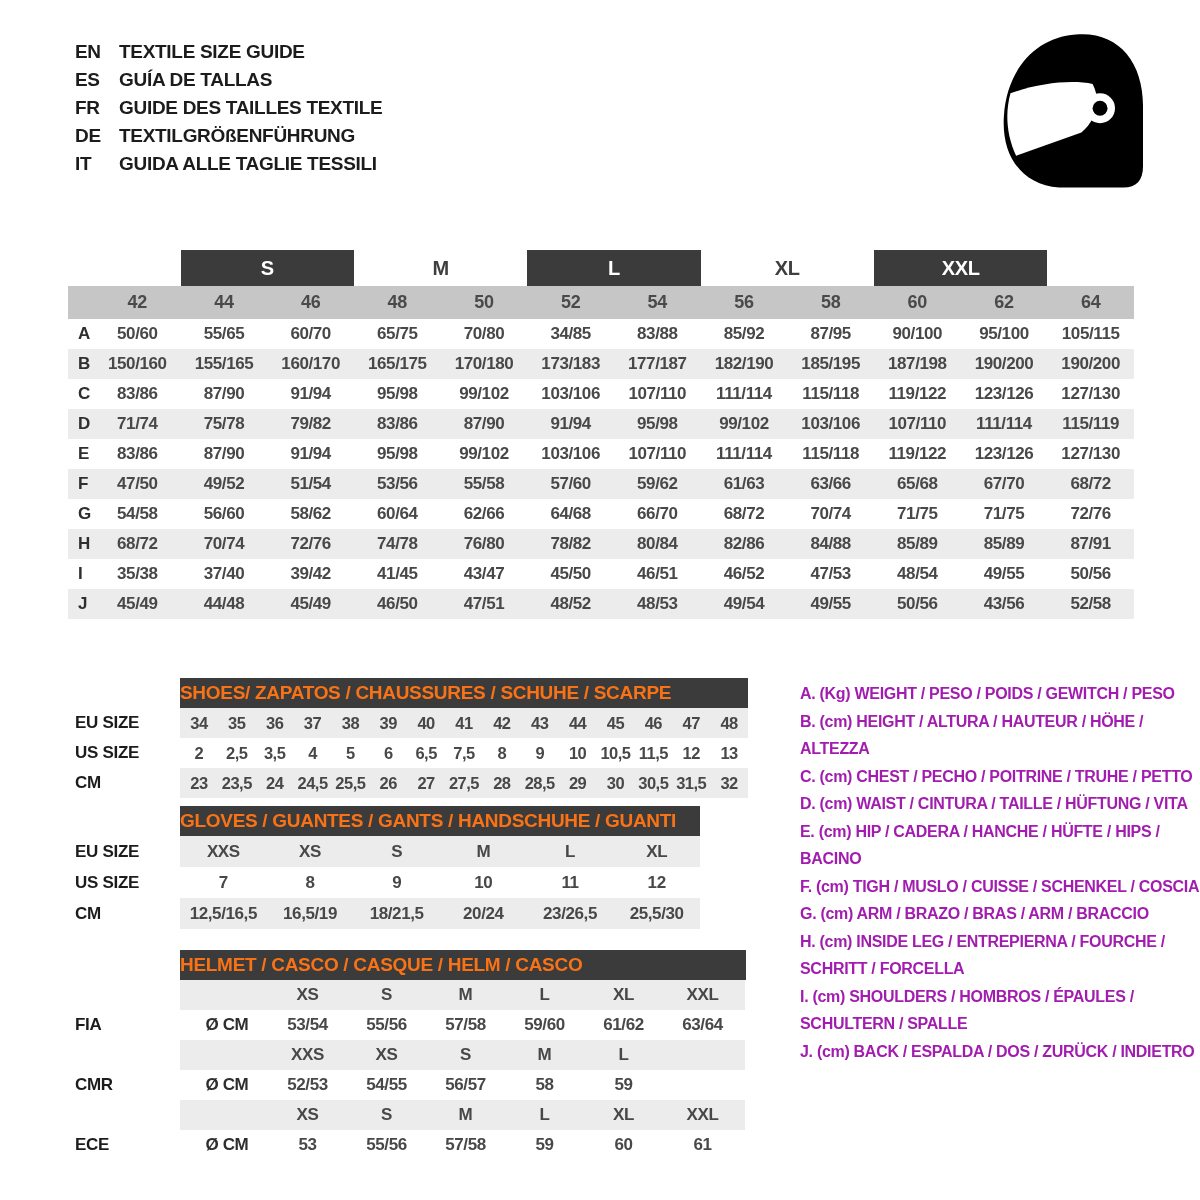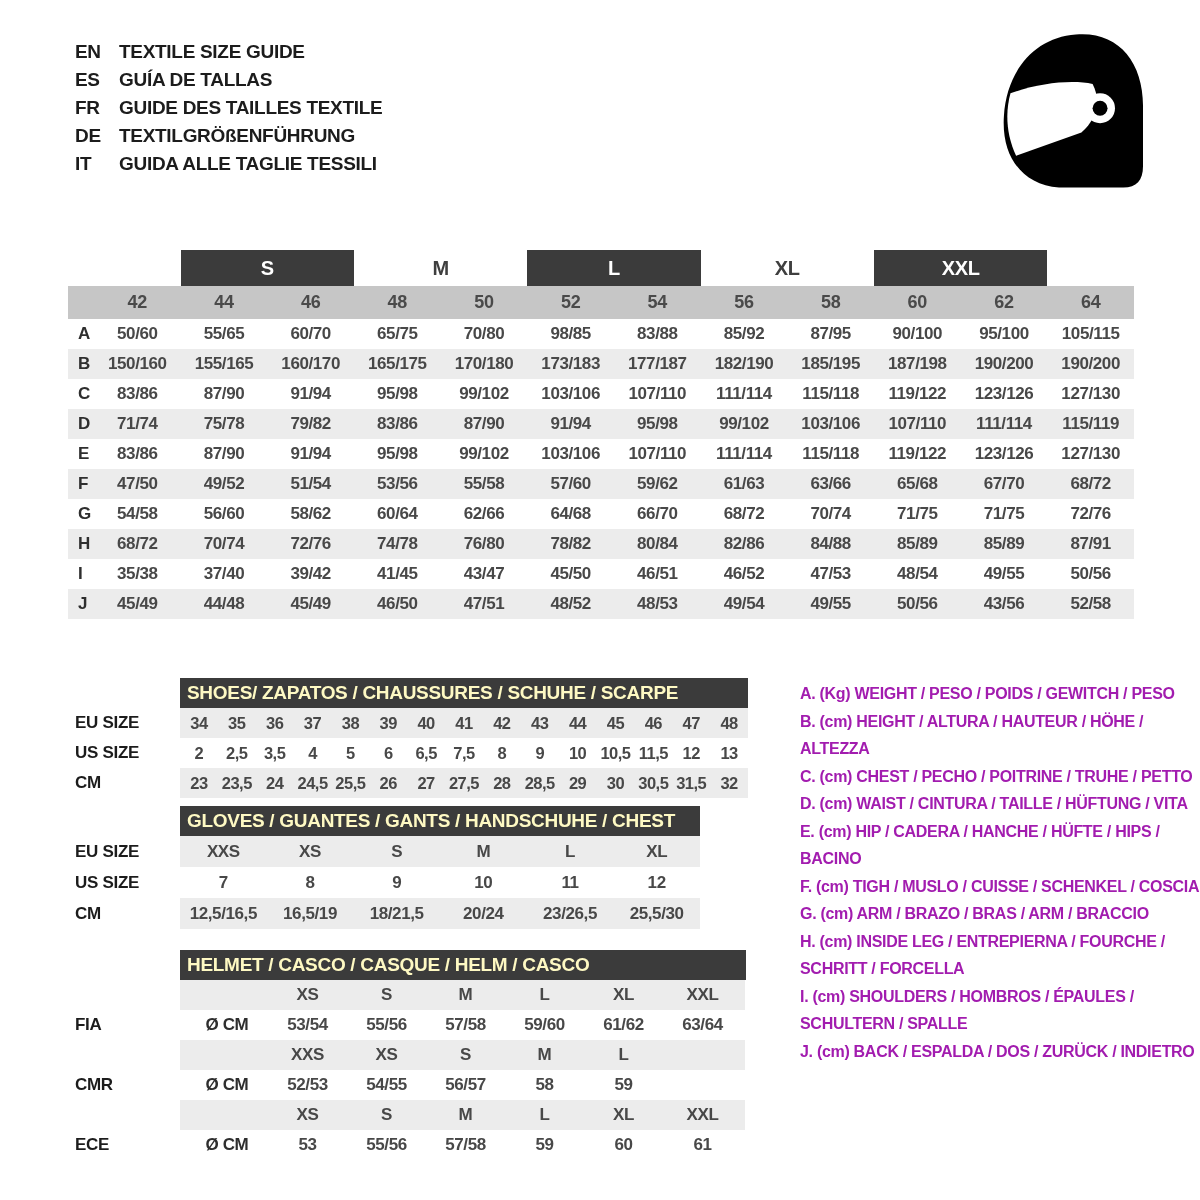--- a/index.html
+++ b/index.html
@@ -27,21 +27,21 @@
   .sizes-band { background:#c6c6c6; height:33px; }
   .cell { text-align:center; }
   .num { font-size:18px; color:#4a4a4a; letter-spacing:-0.3px; }
   .cells { display:contents; }
   .data-row { height:30px; font-size:17px; letter-spacing:-0.4px; }
   .main-rows div.data-row:nth-of-type(even) { background:#ececec; }
   .letter { text-align:left; padding-left:10px; font-size:17px; color:#2e2e2e; }
 
   
   .subtable { position:absolute; left:75px; }
-  .bar-title { height:30px; background:#3b3b3b; color:#fef9c3; font-size:19px; display:flex; align-items:center; padding-left:7px; letter-spacing:-0.3px; box-sizing:border-box; }
+  .bar-title { height:30px; background:#3b3b3b; color:#f97316; font-size:19px; display:flex; align-items:center; letter-spacing:-0.3px; box-sizing:border-box; }
   .rlabel { color:#1c1c1c; font-size:17px; letter-spacing:-0.3px; }
 
   .shoes { top:678px; width:673px; }
   .shoes .bar-title { margin-left:105px; width:568px; }
   .srow { display:grid; grid-template-columns:105px 568px; height:30px; align-items:center; }
   .sband { display:grid; grid-template-columns:repeat(15,1fr); height:100%; align-items:center; font-size:16.5px; letter-spacing:-0.5px; }
   .shoes .srow:nth-of-type(odd) .sband { background:#ececec; }
 
   .gloves { top:806px; width:625px; }
   .gloves .bar-title { margin-left:105px; width:520px; }
@@ -159,21 +159,21 @@
             <div class="cell val">50/60</div>
           
             <div class="cell val">55/65</div>
           
             <div class="cell val">60/70</div>
           
             <div class="cell val">65/75</div>
           
             <div class="cell val">70/80</div>
           
-            <div class="cell val">98/85</div>
+            <div class="cell val">34/85</div>
           
             <div class="cell val">83/88</div>
           
             <div class="cell val">85/92</div>
           
             <div class="cell val">87/95</div>
           
             <div class="cell val">90/100</div>
           
             <div class="cell val">95/100</div>
@@ -571,21 +571,21 @@
 
             <div class="cell">31,5</div>
 
             <div class="cell">32</div>
           </div>
       </div>
     </div>
 </div>
 
 <div class="subtable gloves">
-  <div class="bar-title">GLOVES / GUANTES / GANTS / HANDSCHUHE / CHEST</div>
+  <div class="bar-title">GLOVES / GUANTES / GANTS / HANDSCHUHE / GUANTI</div>
   <div>
 
       <div class="vrow">
         <div class="rlabel">EU SIZE</div>
         <div class="gband">
 
             <div class="cell">XXS</div>
 
             <div class="cell">XS</div>
 

